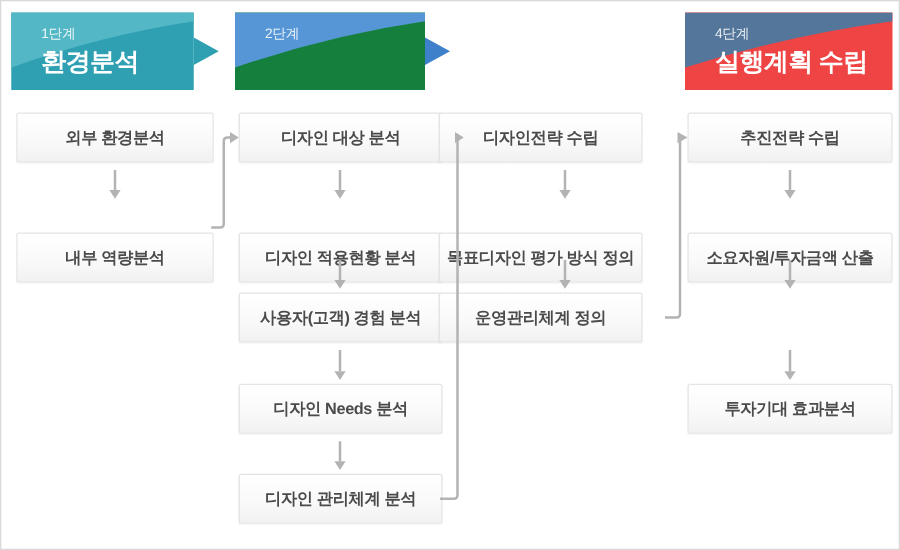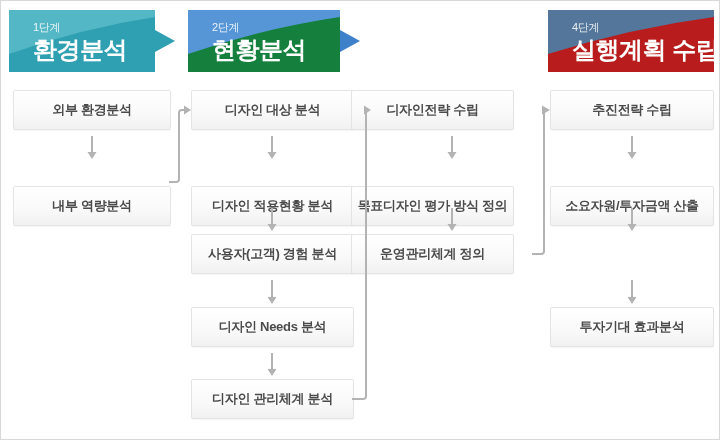--- a/index.html
+++ b/index.html
@@ -14,21 +14,21 @@
   .banner .tip{
     position:absolute;right:-20px;top:50%;margin-top:-11px;width:0;height:0;
     border-top:11px solid transparent;border-bottom:11px solid transparent;
     border-left:20px solid #000;
   }
   .banner .step{
     position:relative;margin:10px 0 0 24px;font-size:11px;line-height:14px;
     color:rgba(255,255,255,.88);letter-spacing:-0.3px;
   }
   .banner .title{
-    position:relative;margin:3px 0 0 24px;font-size:24px;line-height:26px;
+    position:relative;margin:3px 0 0 24px;font-size:20px;line-height:26px;
     font-weight:bold;color:#ffffff;letter-spacing:-0.5px;white-space:nowrap;
   }
   .b1{left:8px;width:146px;}
   .b2{left:187px;width:152px;}
   .b3{left:368px;width:144px;}
   .b4{left:547px;width:166px;}
   
   .pbox{
     position:absolute;height:38px;line-height:38px;text-align:center;
     background:linear-gradient(180deg,#ffffff 0%,#f9f9f9 60%,#f1f1f1 100%);
@@ -57,25 +57,24 @@
     <div class="step">1단계</div>
     <div class="title">환경분석</div>
   </div>
 
   <div class="banner b2" style="background-color: #15803d;">
     <svg class="swoosh" viewBox="0 0 100 62" preserveAspectRatio="none">
       <path d="M0,0 H100 V7 Q50,18 0,44 Z" style="fill: rgb(86, 150, 214);"></path>
     </svg>
     <div class="tip" style="border-left-color: rgb(63, 128, 202);"></div>
     <div class="step">2단계</div>
-    <div class="title">현황분석</div>
   </div>
 
 
-  <div class="banner b4" style="background-color: #b91c1c;">
+  <div class="banner b4" style="background-color: #ef4444;">
     <svg class="swoosh" viewBox="0 0 100 62" preserveAspectRatio="none">
       <path d="M0,0 H100 V7 Q50,18 0,44 Z" style="fill: rgb(83, 118, 154);"></path>
     </svg>
     <div class="step">4단계</div>
     <div class="title">실행계획 수립</div>
   </div>
 
   <div class="pbox c1 r0">외부 환경분석</div>
   <div class="pbox c1 r1">내부 역량분석</div>
 

